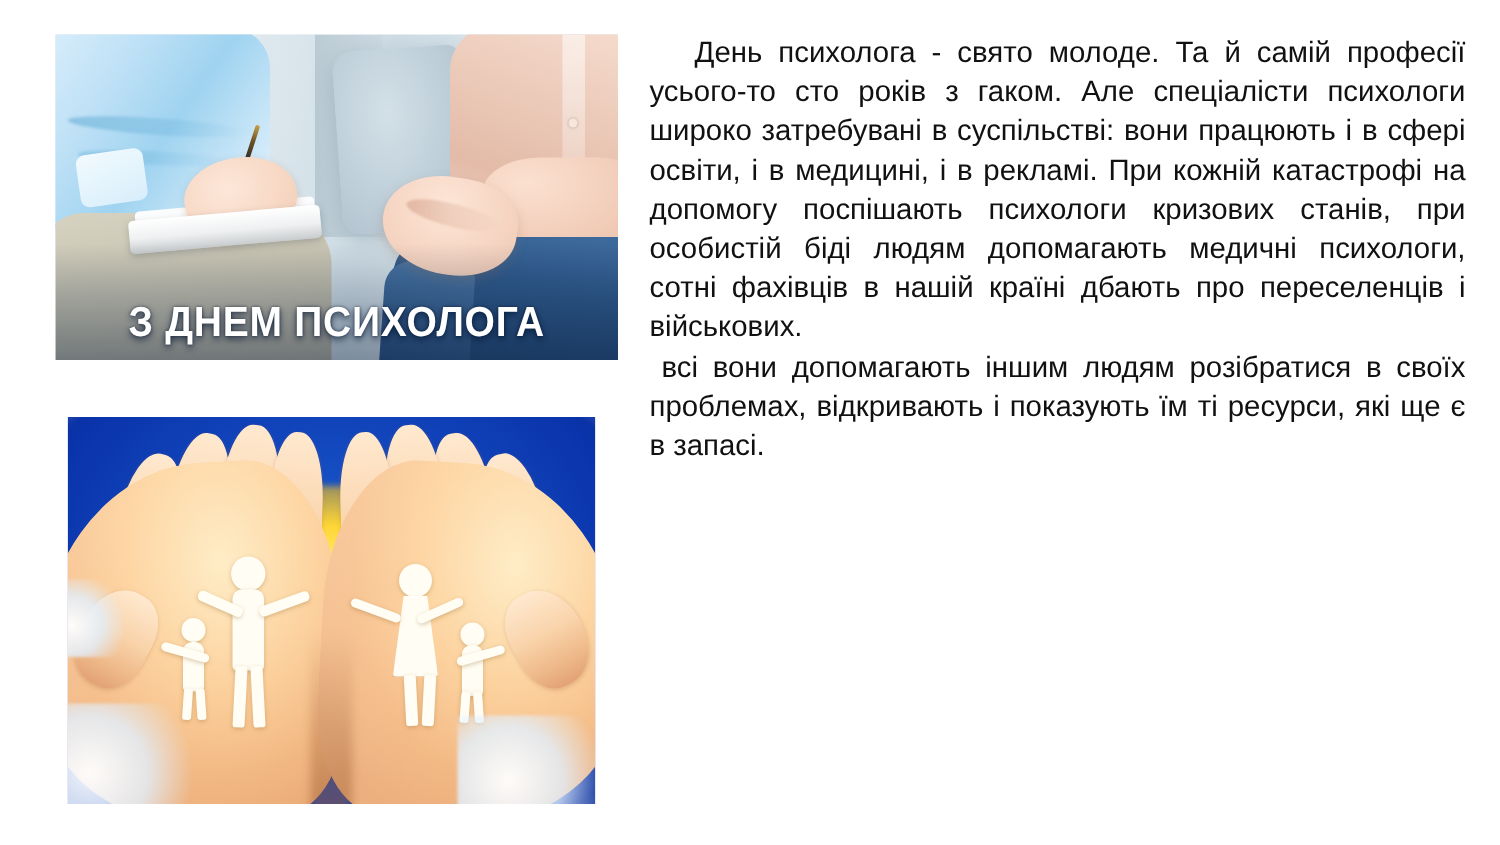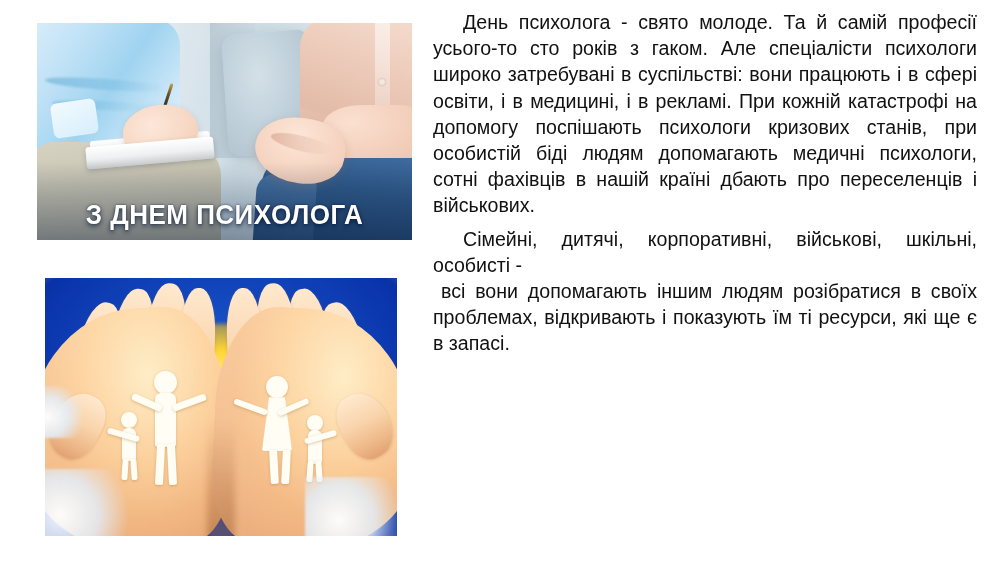--- a/index.html
+++ b/index.html
@@ -135,21 +135,21 @@
     font-family:"Liberation Sans", sans-serif;
     letter-spacing:-.1px;
   }
   .body-p{
     margin:0;padding:0 8px;
     color:#111111;font-size:19.6px;line-height:26.2px;
     text-align:justify;
     font-family:"Liberation Sans", sans-serif;
   }
   .p1{text-indent:6px;margin-top:4px;}
-  .p2{text-indent:30px;margin-top:9px;}
+  .p2{text-indent:30px;margin-top:22px;}
   .p3{text-indent:30px;margin-top:7px;}
   .p3b{text-indent:8px;}
 </style>
 </head>
 <body>
 
 <div class="page">
 
   <div class="media-col">
 
@@ -235,18 +235,17 @@
         <div class="cloud" style="left:-4%;top:42%;width:16%;height:20%;"></div>
       </div>
     </div>
   </div>
 
   <div class="text-col">
 
 
     <p class="body-p p2">День психолога - свято молоде. Та й самій професії усього-то сто років з гаком. Але спеціалісти психологи широко затребувані в суспільстві: вони працюють і в сфері освіти, і в медицині, і в рекламі. При кожній катастрофі на допомогу поспішають психологи кризових станів, при особистій біді людям допомагають медичні психологи, сотні фахівців в нашій країні дбають про переселенців і військових.</p>
 
-    <p class="body-p p3">Сімейні, дитячі, корпоративні, військові, шкільні, особисті -</p>
 
     <p class="body-p p3b">всі вони допомагають іншим людям розібратися в своїх проблемах, відкривають і показують їм ті ресурси, які ще є в запасі.</p>
   </div>
 
 </div>
 
 </body></html>

